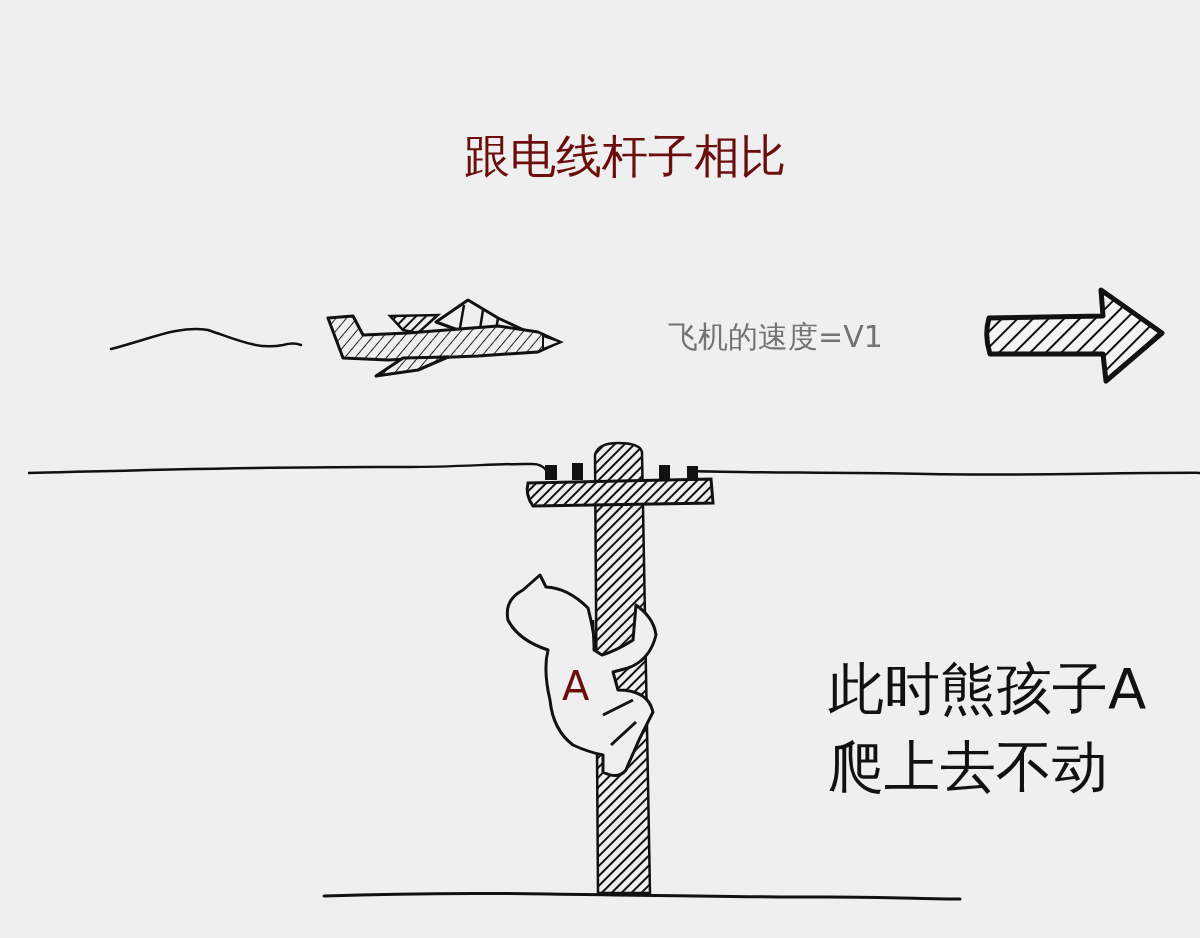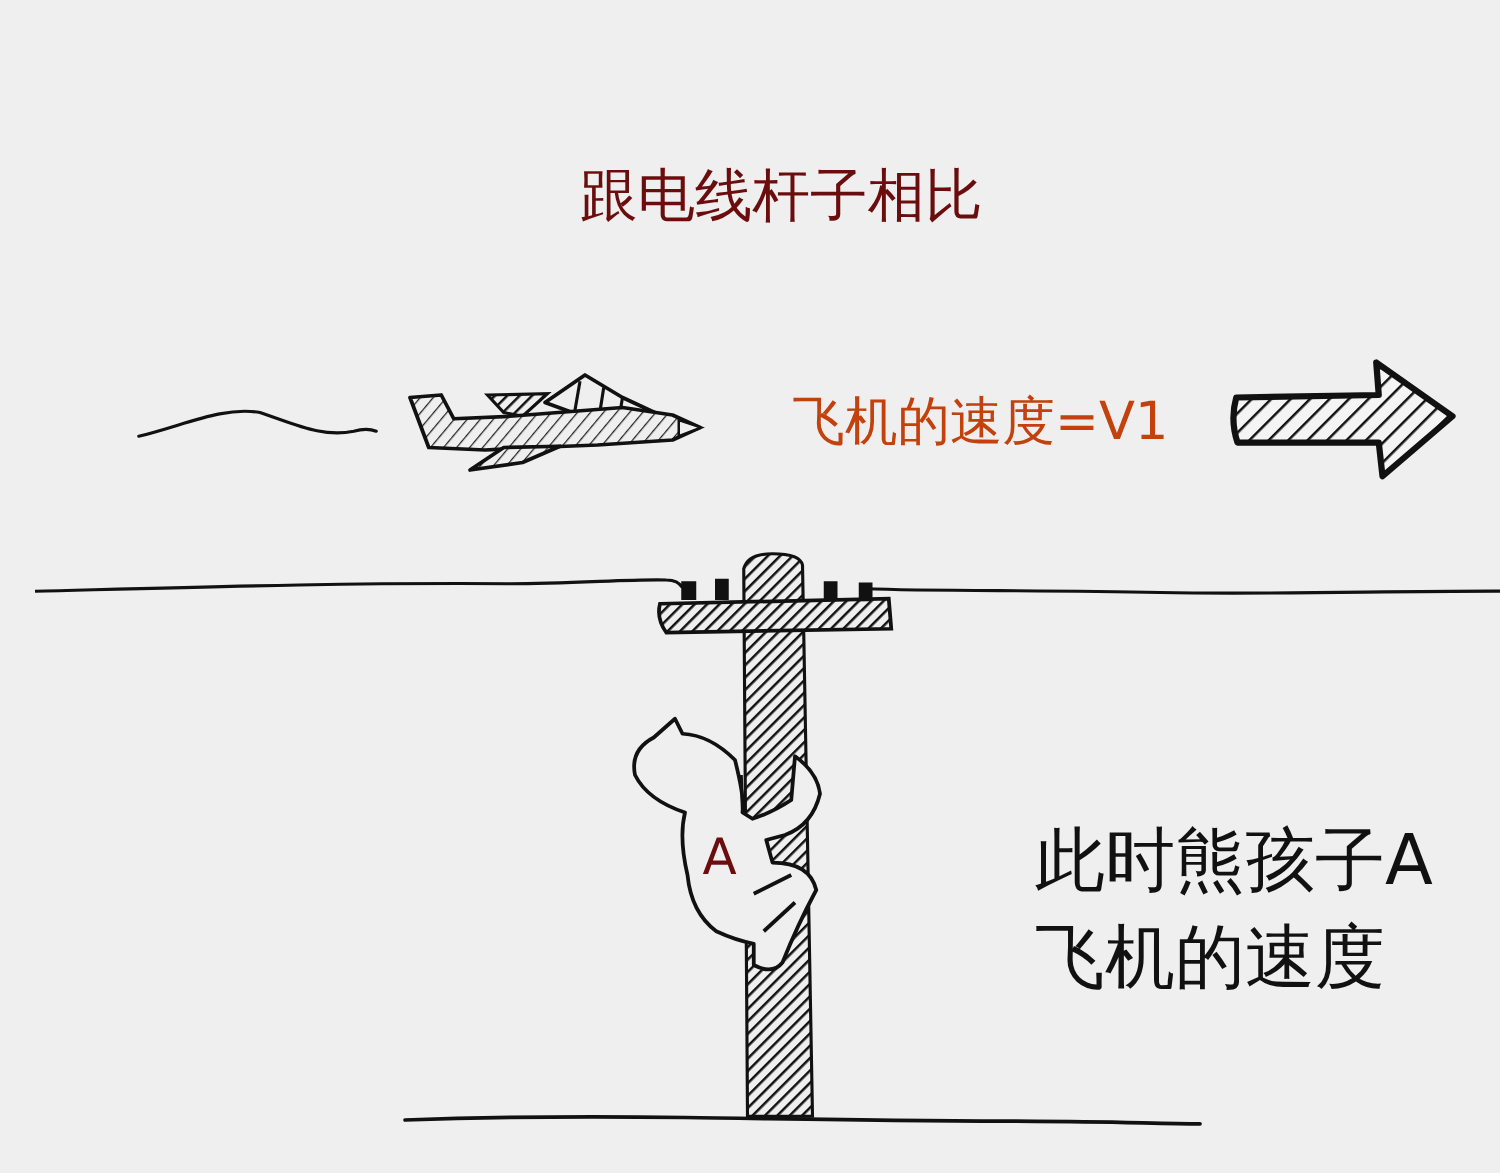--- a/index.html
+++ b/index.html
@@ -10,22 +10,22 @@
     overflow: hidden;
     font-family: "DejaVu Sans", "Liberation Sans", sans-serif;
   }
   .scene { position: absolute; left: 0; top: 0; width: 1200px; height: 938px; margin-left: 28px; }
   .title {
     position: absolute; left: 436px; top: 128px;
     font-size: 46px; color: #6b0d0d; letter-spacing: 0px;
     white-space: nowrap; line-height: 56px;
   }
   .speed-label {
-    position: absolute; left: 606px; top: 311px;
-    font-size: 42px; color: #c2410c; white-space: nowrap; line-height: 52px;
+    position: absolute; left: 640px; top: 311px;
+    font-size: 30px; color: #737373; white-space: nowrap; line-height: 52px;
   }
   .label-a {
     position: absolute; left: 534px; top: 663px;
     font-size: 40px; color: #6b0d0d; line-height: 46px;
   }
   .caption {
     position: absolute; left: 800px; top: 664px;
     font-size: 56px; color: #111; line-height: 50px;
     text-align: center; width: 270px;
   }
@@ -110,16 +110,16 @@
   </svg>
 
   <div class="title">跟电线杆子相比</div>
 
   <div class="speed-label">飞机的速度=V1</div>
 
   <div class="label-a">A</div>
 
   <div class="caption">
     <div class="l1">此时熊孩子A</div>
-    <div class="l2">飞机的速度</div>
+    <div class="l2">爬上去不动</div>
   </div>
 
 </div>
 
 </body></html>

